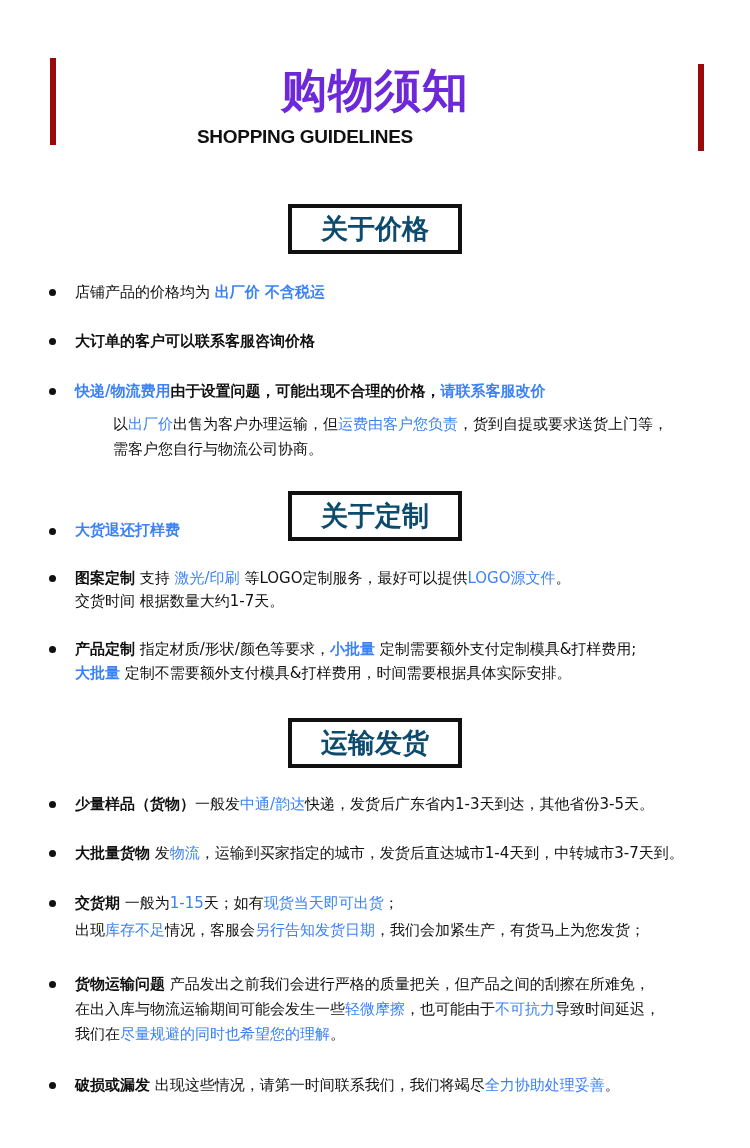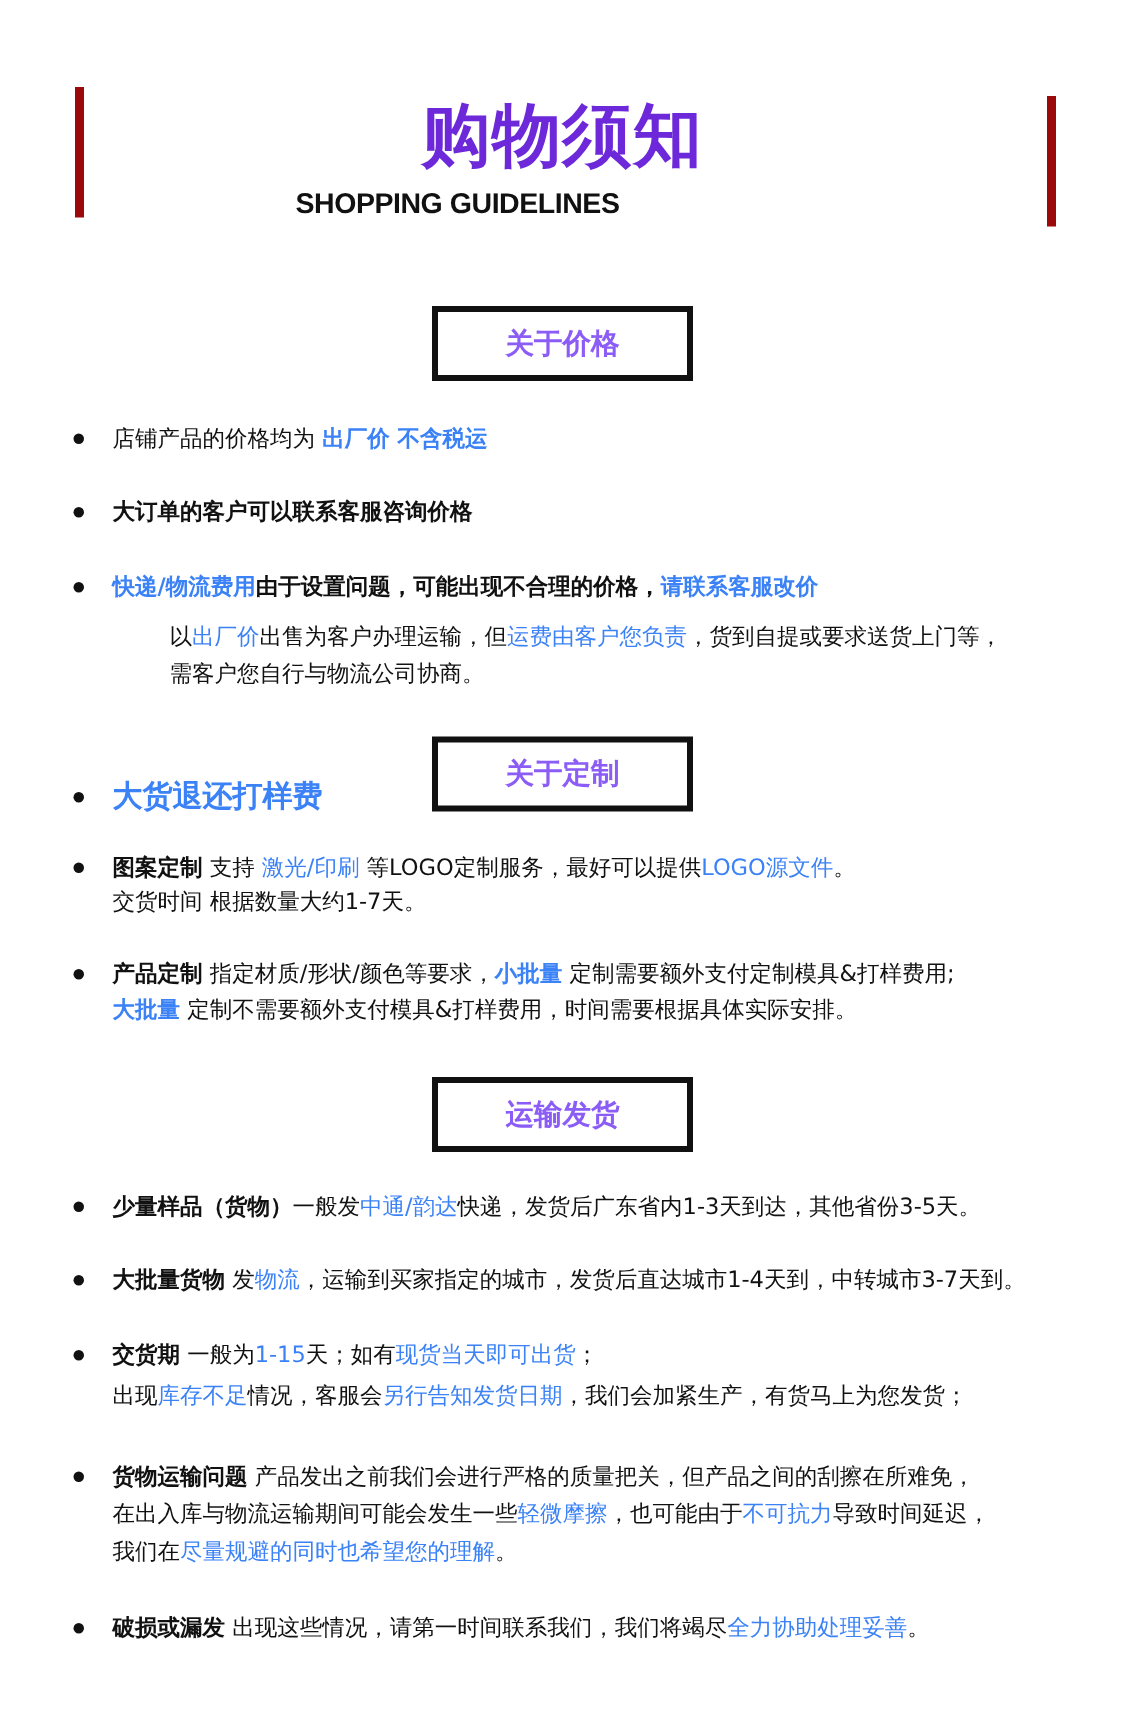--- a/index.html
+++ b/index.html
@@ -5,26 +5,26 @@
   html, body { margin:0; padding:0; background:#ffffff; }
   body { width:750px; height:1148px; position:relative; overflow:hidden;
          font-family:"DejaVu Sans","Liberation Sans",sans-serif; color:#111; }
   .bar { position:absolute; width:6px; background:#9b0a0a; }
   .title { position:absolute; left:0; width:750px; text-align:center; top:62px;
            font-size:46px; font-weight:bold; letter-spacing:1px; color:#6d28d9; line-height:56px; }
   .subtitle { position:absolute; left:0; width:610px; text-align:center; top:126px;
               font-size:19px; font-weight:bold; color:#111; font-family:"Liberation Sans",sans-serif; letter-spacing:-0.3px; }
   .sec-box { position:absolute; left:288px; width:166px; height:42px; border:4px solid #111;
              display:flex; align-items:center; justify-content:center;
-             font-size:19px; font-weight:bold; color:#8b5cf6; box-sizing:content-box; }
+             font-size:27px; font-weight:bold; color:#0c4a6e; box-sizing:content-box; }
   .item { position:absolute; left:75px; font-size:15px; line-height:25px; color:#111; white-space:nowrap; }
   .bullet { position:absolute; left:-26px; top:9px; width:7px; height:7px; border-radius:50%; background:#111; }
   .b { font-weight:bold; }
   .r { color:#3b82f6; }
-  .big { font-size:20px; }
+  .big { font-size:15px; }
   .line { display:block; }
 </style>
 </head>
 <body>
 
 <div class="bar" style="left:50px; top:58px; height:87px;"></div>
 <div class="bar" style="left:698px; top:64px; height:87px;"></div>
 
 <div class="title">购物须知</div>
 <div class="subtitle">SHOPPING GUIDELINES</div>

